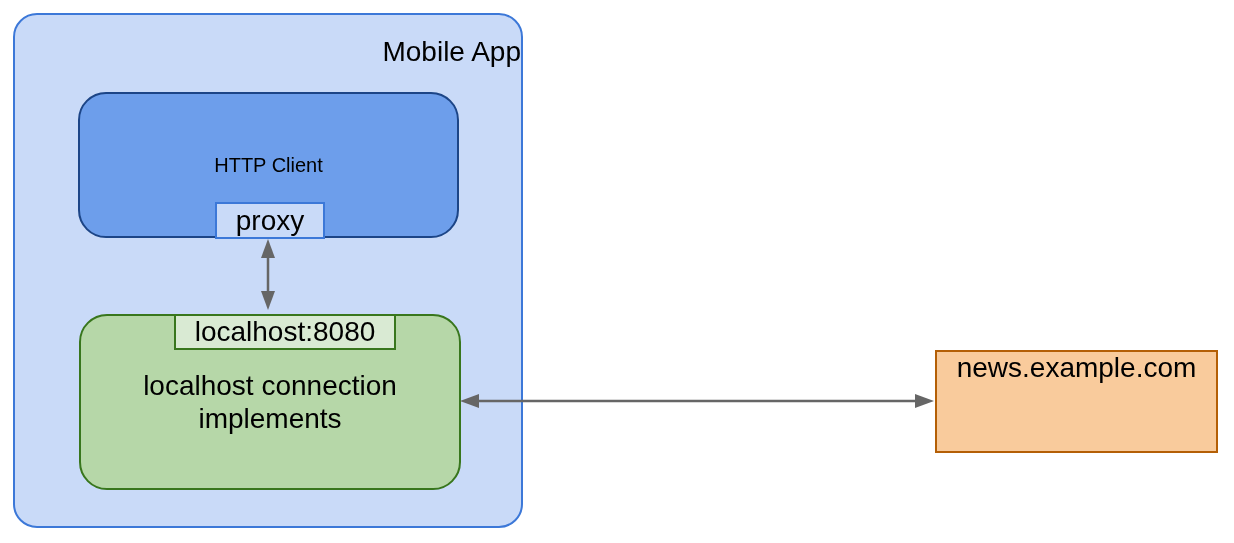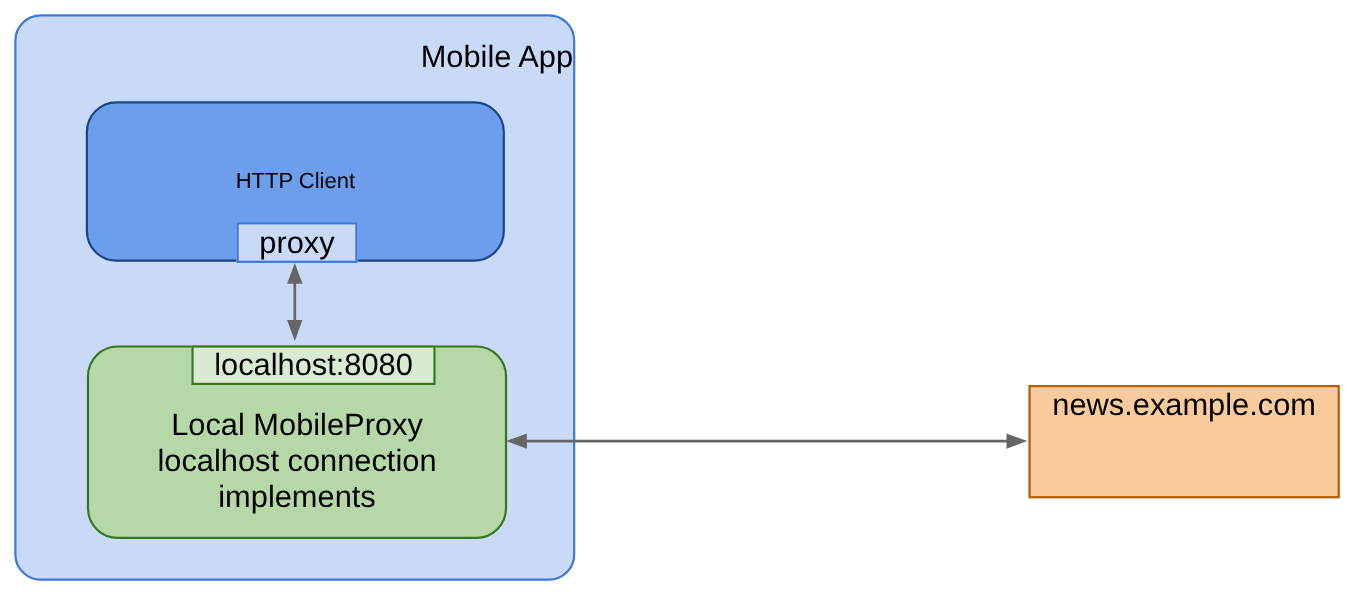--- a/index.html
+++ b/index.html
@@ -124,21 +124,20 @@
 
     <div id="proxy-port" class="box">
       <span>proxy</span>
     </div>
 
     <div id="local-proxy" class="box">
       <div id="endpoint-label">
         <span>localhost:8080</span>
       </div>
       <div id="local-proxy-text">
-        <div>Local MobileProxy</div>
         <div>localhost connection</div>
         <div>implements</div>
       </div>
     </div>
   </div>
 
   <div id="remote-server" class="box">
     <span>news.example.com</span>
   </div>
 

